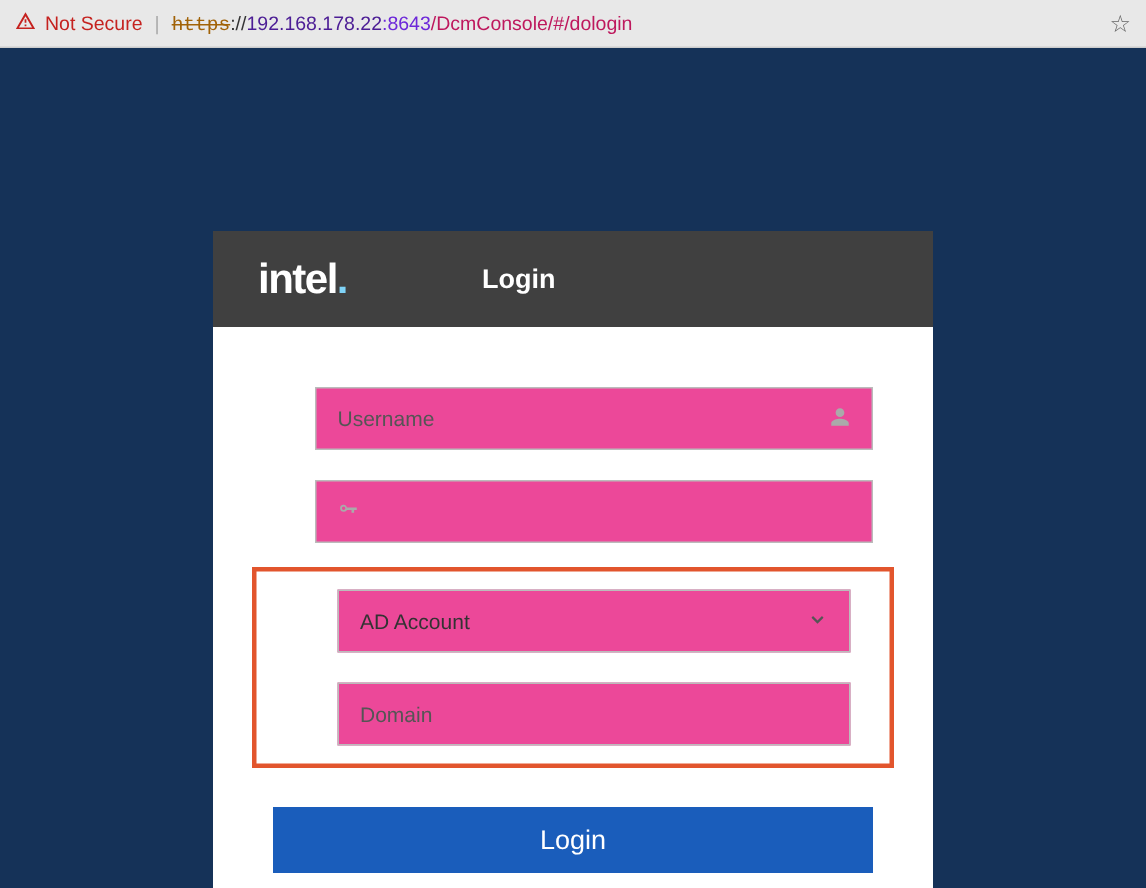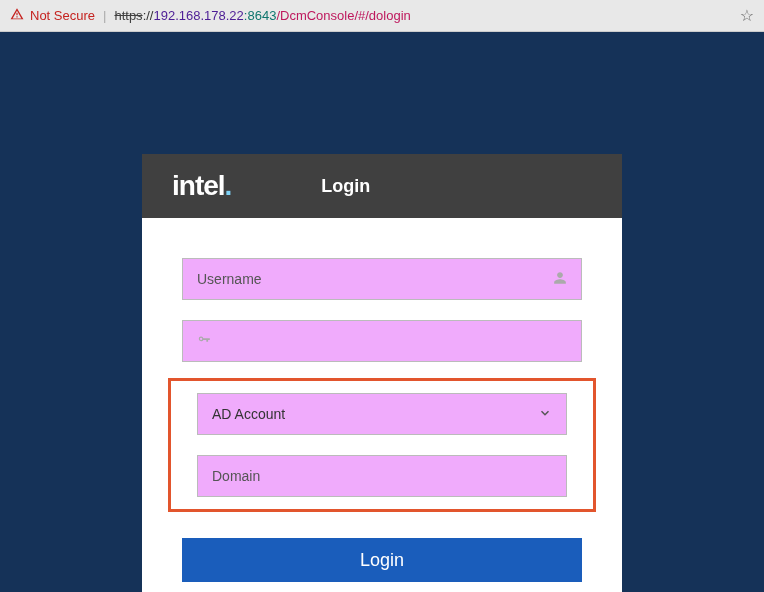--- a/index.html
+++ b/index.html
@@ -28,22 +28,22 @@
     }
     .divider {
       color: #aaa;
     }
     .url {
       color: #333;
       flex: 1;
       white-space: nowrap;
       overflow: hidden;
     }
-    .url .scheme { text-decoration: line-through; color: #404040; }
-    .url .port { color: #0f766e; }
+    .url .scheme { text-decoration: line-through; color: #a16207; font-family: Liberation Mono, monospace; }
+    .url .port { color: #6d28d9; }
     .url .host { color: #4c1d95; font-weight: 500; }
     .url .path { color: #be185d; }
     .star-icon {
       color: #666;
       font-size: 16px;
     }
     .page {
       background: #153258;
       height: calc(592px - 32px);
       display: flex;
@@ -81,21 +81,22 @@
       flex-direction: column;
       gap: 20px;
     }
     .field {
       position: relative;
       border: 1px solid #bbb;
       height: 42px;
       display: flex;
       align-items: center;
       padding: 0 14px;
-      background: #f0abfc;
+      background: #ec4899;
+      margin-left: 28px;
     }
     .field input, .field select {
       border: none;
       outline: none;
       flex: 1;
       font-size: 14px;
       color: #333;
       background: transparent;
       appearance: none;
       -webkit-appearance: none;

